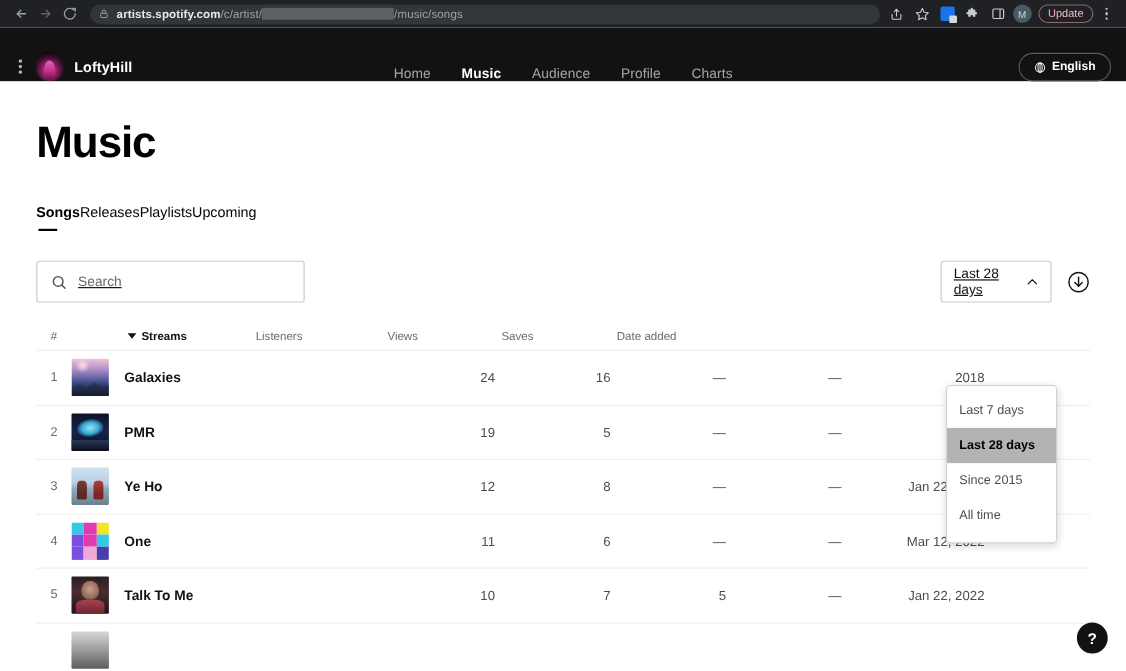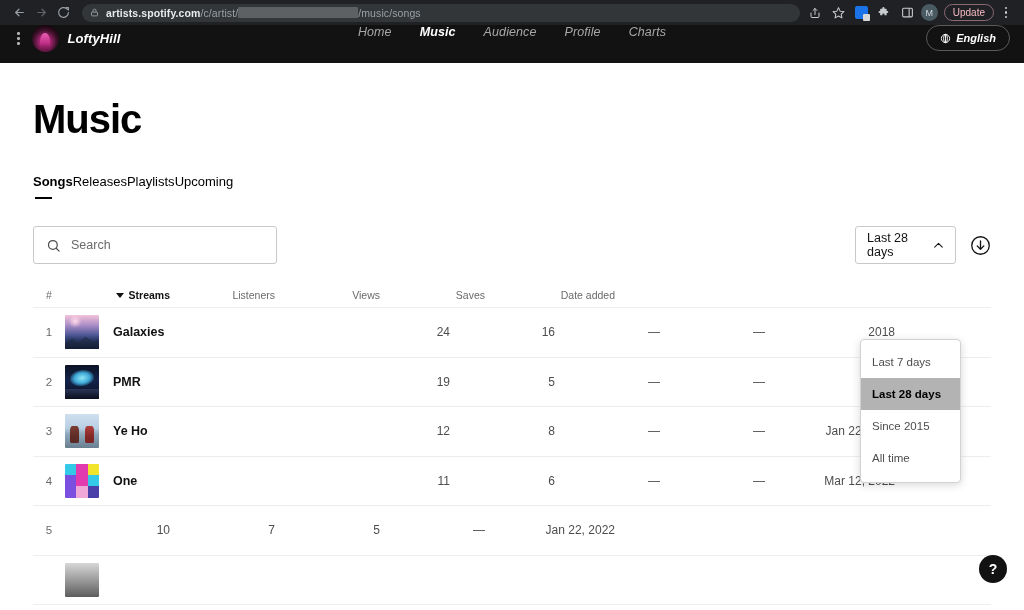--- a/index.html
+++ b/index.html
@@ -100,27 +100,26 @@
   }
   .kebab-dots {
     display: flex; flex-direction: column; gap: 2px;
     align-items: center; justify-content: center;
     width: 16px; flex: none;
   }
   .kebab-dots i { width: 2.5px; height: 2.5px; border-radius: 50%; background: #c9ccce; display:block; }
 
   
   .app-header {
-    height: 38px;
+    height: 49px;
     background: #121212;
     display: flex;
-    align-items: flex-start;
+    align-items: flex-end;
     padding: 0 14px 0 14px;
     position: relative;
-    font-style: italic;
   }
   .hdr-left { display: flex; align-items: center; gap: 9px; }
   .hdr-kebab { display: flex; flex-direction: column; gap: 2.5px; padding: 4px 3px; }
   .hdr-kebab i { width: 2.5px; height: 2.5px; border-radius: 50%; background: #b3b3b3; display: block; }
   .artist-avatar {
     width: 27px; height: 27px; border-radius: 50%;
     background:
       radial-gradient(circle at 48% 62%, #d0379a 0%, #a0246e 26%, #3a1028 55%, #120308 80%),
       #0c0205;
     position: relative;
@@ -196,20 +195,21 @@
     width: 17px; height: 2px;
     background: #000;
   }
 
   .toolbar-row {
     margin-top: 25px;
     display: flex;
     align-items: flex-start;
     height: 38px;
     position: relative;
+    text-decoration: underline;
   }
   .search-box {
     width: 244px; height: 38px;
     border: 1px solid #c9c9c9;
     border-radius: 3px;
     display: flex; align-items: center;
     padding: 0 12px;
     gap: 10px;
     background: #fff;
   }
@@ -610,20 +610,24 @@
       </div>
       <div class="c-m">11</div>
       <div class="c-m">6</div>
       <div class="c-m">—</div>
       <div class="c-m">—</div>
       <div class="c-date">Mar 12, 2022</div>
     </div>
 
     <div class="row">
       <div class="c-num">5</div>
+      <div class="c-title">
+        <div class="art art-talk"></div>
+        <div class="song-title">Talk To Me</div>
+      </div>
       <div class="c-m">10</div>
       <div class="c-m">7</div>
       <div class="c-m">5</div>
       <div class="c-m">—</div>
       <div class="c-date">Jan 22, 2022</div>
     </div>
 
     <div class="row">
       <div class="c-num"></div>
       <div class="c-title">

